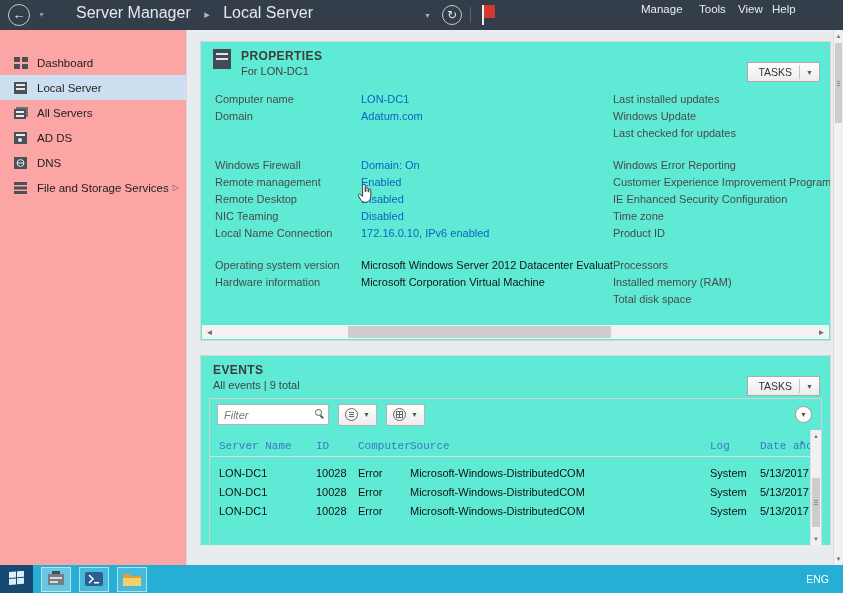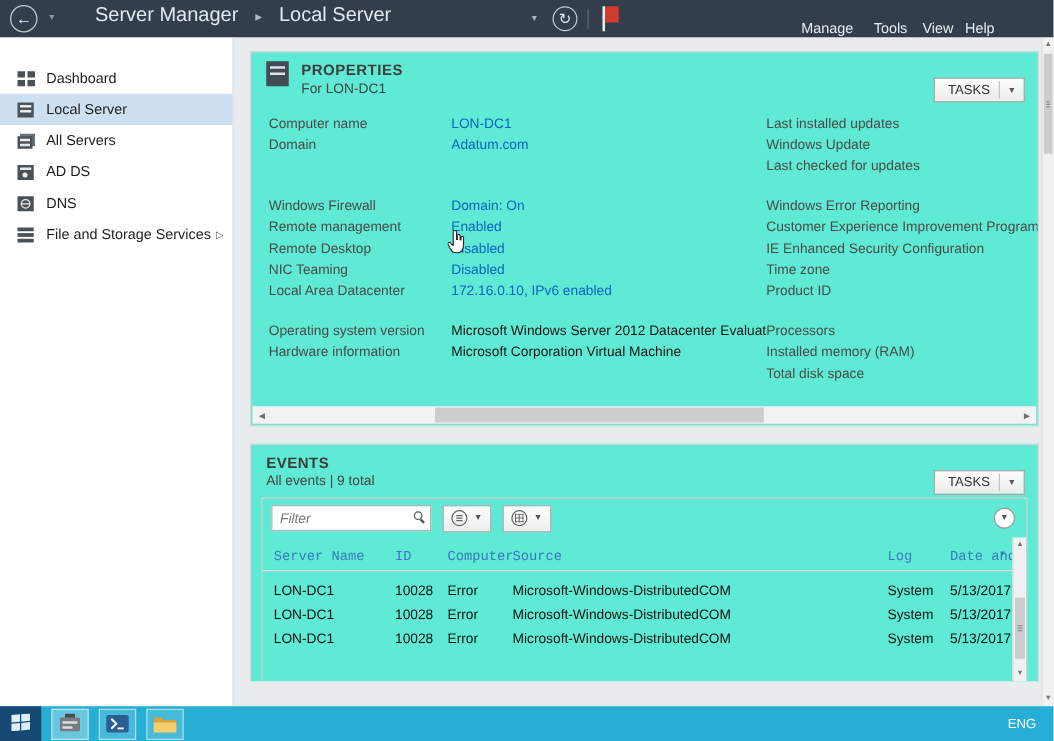--- a/index.html
+++ b/index.html
@@ -14,25 +14,25 @@
   .hist-caret { position:absolute; left:38px; top:11px; font-size:7px; color:#8d98a3; }
   .crumbs { position:absolute; left:76px; top:4px; font-size:16px; color:#e3e9ee; white-space:nowrap; }
   .crumbs .sep { margin:0 9px; font-size:11px; color:#aeb8c0; }
   .addr-caret { position:absolute; left:424px; top:12px; font-size:7px; color:#aab4bd; }
   .refresh-btn { position:absolute; left:442px; top:5px; width:20px; height:20px; border:1px solid #c2c9cf;
                  border-radius:50%; color:#dfe6ec; font-size:12px; line-height:18px; text-align:center; }
   .tdivider { position:absolute; left:470px; top:7px; width:1px; height:16px; background:#5a6570; }
   .flag { position:absolute; left:479px; top:4px; width:17px; height:22px; }
   .flag::before { content:""; position:absolute; left:3px; top:1px; width:2px; height:20px; background:#e9edf0; }
   .flag::after { content:""; position:absolute; left:5px; top:1px; width:11px; height:13px; background:#d13a2c; }
-  .menu { position:absolute; top:17px; font-size:11.5px; color:#e8edf2; }
+  .menu { position:absolute; top:3px; font-size:11.5px; color:#e8edf2; }
   .m0 { left:641px; } .m1 { left:699px; } .m2 { left:738px; } .m3 { left:772px; }
 
   
-  .sidebar { position:absolute; left:0; top:30px; width:187px; bottom:28px; background:#ffffff;
+  .sidebar { position:absolute; left:0; top:30px; width:187px; bottom:28px; background:#fca5a5;
              border-right:1px solid #d8dadc; padding-top:20px; }
   .side-item { position:relative; height:25px; display:flex; align-items:center; padding-left:13px;
                font-size:11.5px; color:#1d1d1d; }
   .side-item.selected { background:#cde0f2; }
   .side-item .ic { width:16px; height:14px; margin-right:8px; flex:none; }
   .expander { position:absolute; right:7px; top:8px; font-size:8px; color:#555; }
 
   
   .main { position:absolute; left:187px; top:30px; right:10px; bottom:28px; background:#e9ecef; overflow:hidden; }
   .panel { position:absolute; background:#5eead4; border:1px solid #d6d6d6; }
@@ -63,21 +63,21 @@
   .hscroll { position:absolute; left:1px; right:1px; bottom:1px; height:14px; background:#f2f2f2;
              display:flex; font-size:8px; color:#6d6d6d; }
   .hs-arrow { width:15px; display:flex; align-items:center; justify-content:center; }
   .hs-track { flex:1; position:relative; }
   .hs-thumb { position:absolute; left:22%; width:44%; top:1px; bottom:1px; background:#cdcdcd; }
 
   
   .events-box { position:absolute; left:8px; right:8px; top:42px; bottom:0; border:1px solid #d2d2d2;
                 border-bottom:none; overflow:hidden; }
   .toolbar { height:31px; display:flex; align-items:center; gap:9px; padding-left:7px; position:relative; }
-  .filter-wrap { position:relative; width:128px; height:21px; }
+  .filter-wrap { position:relative; width:112px; height:21px; }
   .filter-wrap input { width:100%; height:100%; border:1px solid #b3b3b3; padding:0 20px 0 6px;
                        font:11px "Liberation Sans","DejaVu Sans",sans-serif; }
   .filter-wrap input::placeholder { font-style:italic; color:#767676; }
   .mag { position:absolute; right:7px; top:5px; width:7px; height:7px; border:1.4px solid #5b5b5b; border-radius:50%; }
   .mag::after { content:""; position:absolute; width:4px; height:1.5px; background:#5b5b5b;
                 transform:rotate(45deg); right:-3px; bottom:-2px; }
   .icon-btn { height:22px; border:1px solid #b3b3b3; background:linear-gradient(#fff,#ededed);
               display:flex; align-items:center; gap:5px; padding:0 6px; }
   .circ { width:13px; height:13px; border:1px solid #666; border-radius:50%; position:relative; }
   .circ.lines::after { content:""; position:absolute; left:3px; right:3px; top:3px; height:1px;
@@ -266,21 +266,21 @@
             <span class="plabel">IE Enhanced Security Configuration</span>
             <span class="pvalue link">O</span>
           </div>
           <div class="prow">
             <span class="plabel">NIC Teaming</span>
             <span class="pvalue link">Disabled</span>
             <span class="plabel">Time zone</span>
             <span class="pvalue link">(</span>
           </div>
           <div class="prow">
-            <span class="plabel">Local Area Datacenter</span>
+            <span class="plabel">Local Name Connection</span>
             <span class="pvalue link">172.16.0.10, IPv6 enabled</span>
             <span class="plabel">Product ID</span>
             <span class="pvalue link">N</span>
           </div>
         </div>
 
         <div class="pgroup">
           <div class="prow">
             <span class="plabel">Operating system version</span>
             <span class="pvalue">Microsoft Windows Server 2012 Datacenter Evaluation</span>

